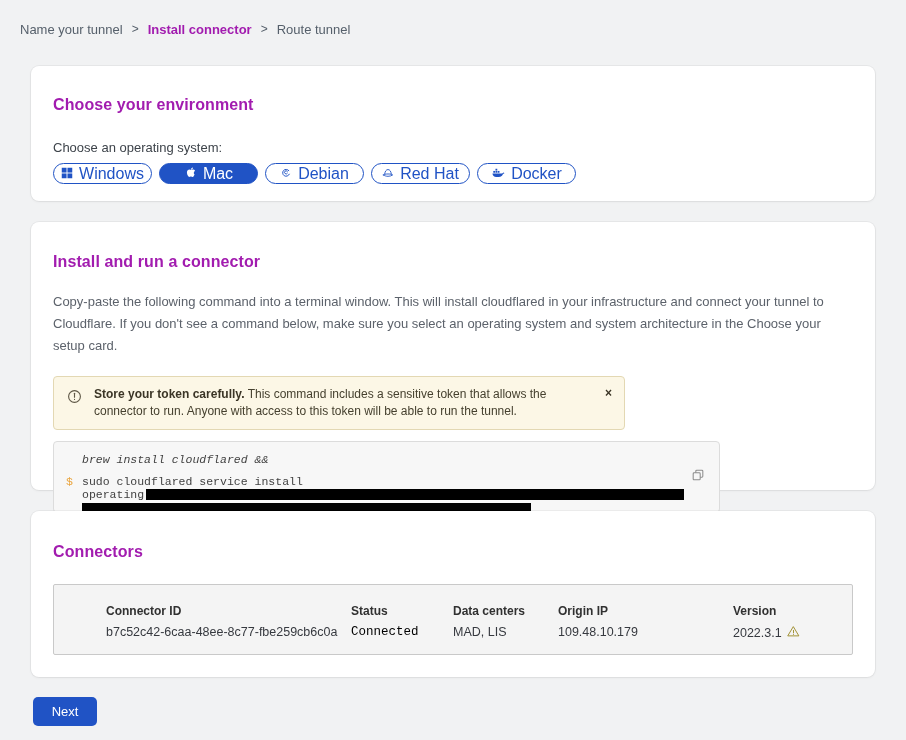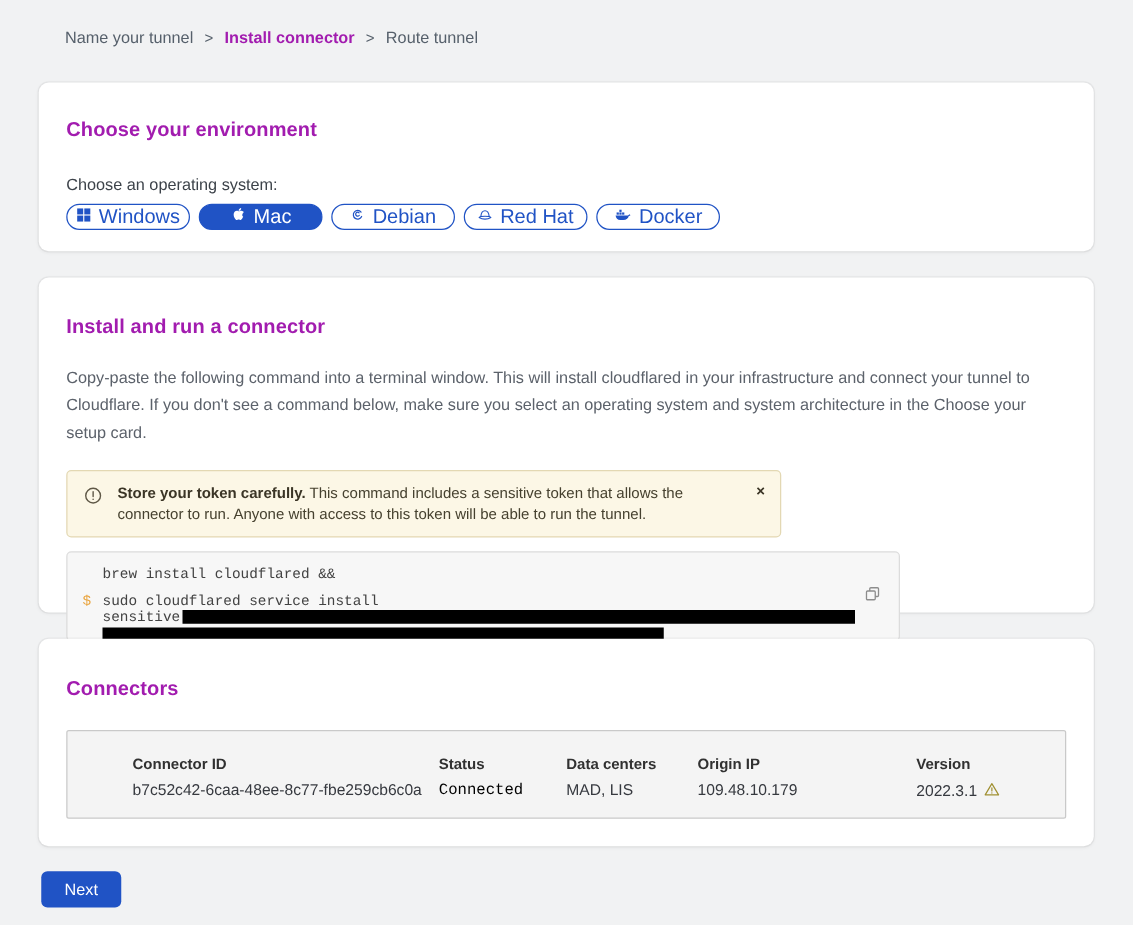--- a/index.html
+++ b/index.html
@@ -5,21 +5,21 @@
   * { margin:0; padding:0; box-sizing:border-box; }
   html,body { width:906px; height:740px; }
   body {
     background:#f1f2f3;
     font-family:"Liberation Sans", sans-serif;
     color:#313131;
     position:relative;
     overflow:hidden;
   }
   
-  .breadcrumb { position:absolute; left:52px; top:22px; display:flex; align-items:flex-end; gap:9px; font-size:13px; color:#56606b; }
+  .breadcrumb { position:absolute; left:20px; top:22px; display:flex; align-items:flex-start; gap:9px; font-size:13px; color:#56606b; }
   .breadcrumb .crumb { cursor:default; }
   .breadcrumb .crumb.active { color:#a21caf; font-weight:bold; }
   .breadcrumb .sep { color:#56606b; font-size:12px; }
 
   
   .card {
     position:absolute; left:31px; width:844px;
     background:#ffffff; border-radius:8px;
     box-shadow:0 0 0 1px rgba(0,0,0,0.045), 0 1px 3px rgba(0,0,0,0.05);
     padding:0 22px;
@@ -54,21 +54,21 @@
     color:#3b3526; font-size:12px; font-weight:bold; line-height:12px;
   }
 
   .code-block {
     position:relative; margin-top:11px; width:667px; height:72px;
     background:#f7f7f7; border:1px solid #dcdcdc; border-radius:4px;
     font-family:"Liberation Mono", "DejaVu Sans Mono", monospace;
     font-size:11.5px; color:#424242; padding:11px 40px 8px 12px;
   }
   .code-line { padding-left:16px; white-space:nowrap; }
-  .code-line.first { margin-bottom:9px; }
+  .code-line.first { margin-bottom:9px;font-style:italic; }
   .code-prompt { display:inline-block; width:16px; margin-left:-16px; color:#e9a33b; }
   .redact { display:inline-block; height:11px; background:#000; vertical-align:middle; }
   .copy-btn { position:absolute; right:14px; top:26px; background:none; border:0; cursor:pointer; padding:0; }
 
   #card-connectors { top:511px; height:166px; }
   #card-connectors h2 { padding-top:32px; }
   .conn-table {
     margin-top:23px; width:800px; height:71px;
     background:#f4f4f4; border:1px solid #c9c9c9; border-radius:2px;
     padding:19px 0 0 52px;
@@ -180,21 +180,21 @@
     <span>
       <b>Store your token carefully.</b>
       <span>This command includes a sensitive token that allows the connector to run. Anyone with access to this token will be able to run the tunnel.</span>
     </span>
     <button class="warning-close">×</button>
   </div>
 
   <div class="code-block">
     <div class="code-line first">brew install cloudflared &amp;&amp;</div>
     <div class="code-line"><span class="code-prompt">$</span><span>sudo cloudflared service install</span></div>
-    <div class="code-line"><span>sensitive</span><span class="redact" style="width:538px; margin-left:2px;"></span></div>
+    <div class="code-line"><span>operating</span><span class="redact" style="width:538px; margin-left:2px;"></span></div>
     <div class="code-line"><span class="redact" style="width:449px; margin-top:1px;"></span></div>
     <button class="copy-btn">
       <svg width="14" height="14" viewBox="0 0 16 16" fill="none" stroke="#8d8d8d" stroke-width="1.2">
         <rect x="5.5" y="2.5" width="8" height="8" rx="1"></rect>
         <rect x="2.5" y="5.5" width="8" height="8" rx="1" fill="#f7f7f7"></rect>
       </svg>
     </button>
   </div>
 </section>
 

